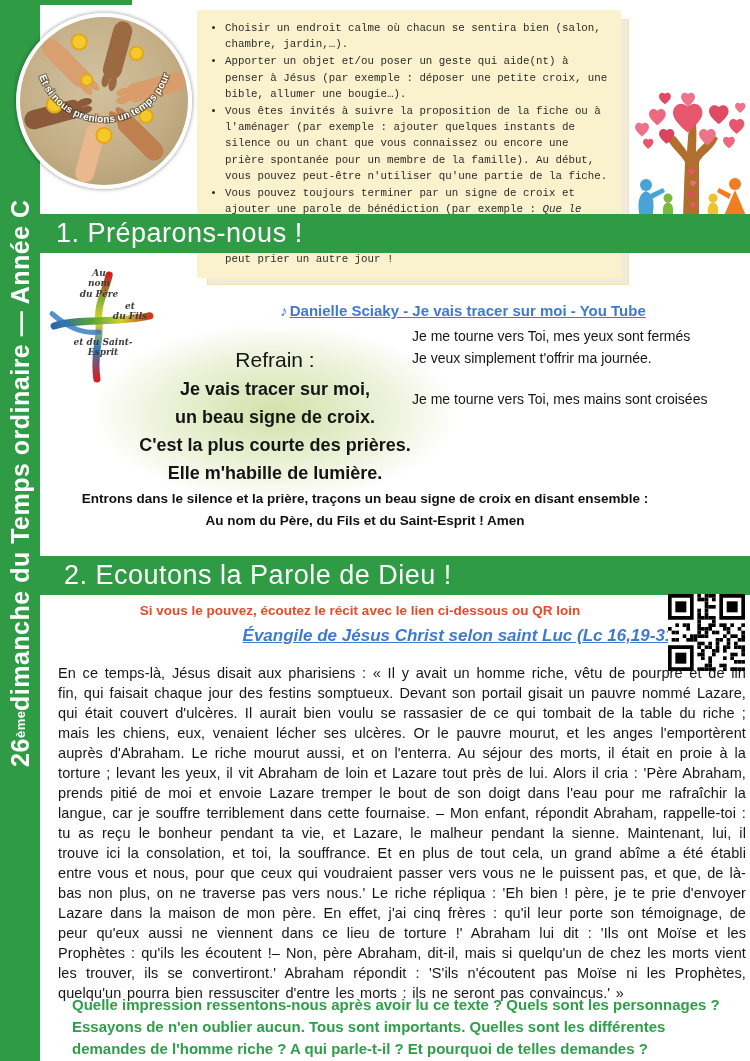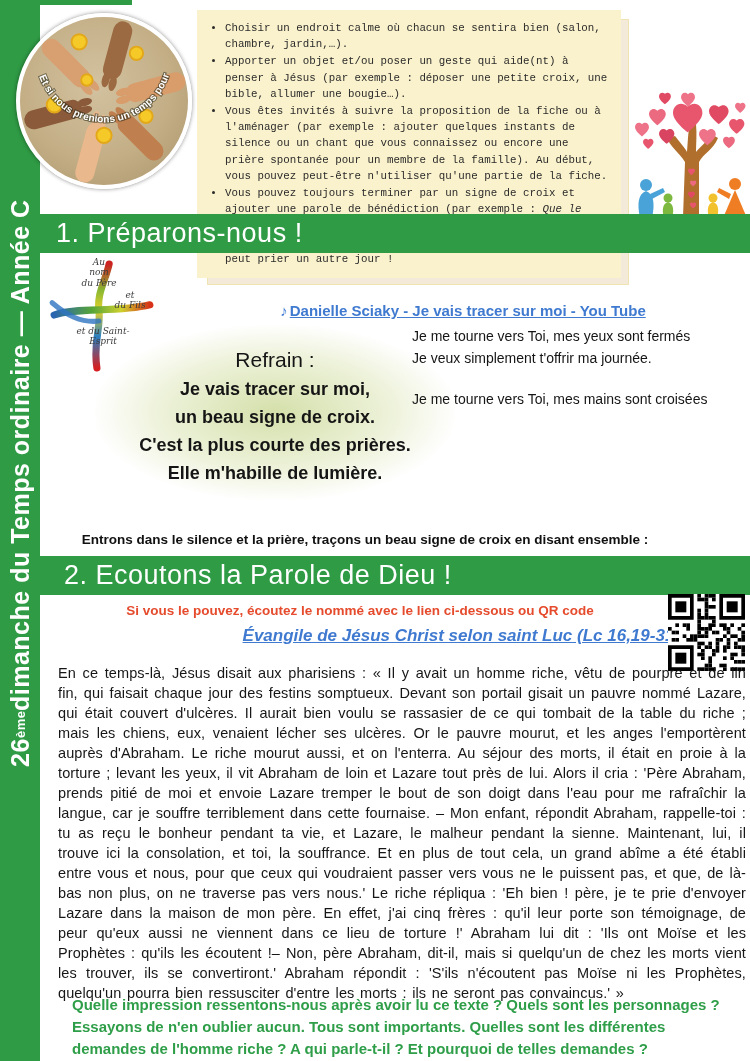--- a/index.html
+++ b/index.html
@@ -31,39 +31,39 @@
   
   .tree{position:absolute;left:633px;top:92px;width:117px;height:126px;}
 
   
   .banner{position:absolute;left:40px;width:710px;height:39px;background:#2f9b45;color:#ffffff;
     display:flex;align-items:center;font-size:27px;font-weight:400;letter-spacing:.5px;}
   .banner1{top:214px;padding-left:16px;}
   .banner2{top:556px;padding-left:24px;}
 
   
-  .cross-wrap{position:absolute;left:46px;top:260px;width:112px;height:112px;}
+  .cross-wrap{position:absolute;left:46px;top:271px;width:112px;height:112px;font-weight:bold;}
   .cross-label{position:absolute;font-family:"DejaVu Serif",serif;font-style:italic;
     font-size:9px;line-height:1.15;color:#3c3c3c;text-align:center;}
   .listen{position:absolute;left:180px;top:270px;width:566px;text-align:center;
     color:#3f7ad0;font-weight:bold;font-size:15px;line-height:1.8;}
   .listen a{color:#3f7ad0;text-decoration:underline;cursor:pointer;}
   .music-ic{font-size:15px;text-decoration:none;display:inline-block;margin-right:2px;}
 
   .glow{position:absolute;left:95px;top:325px;width:360px;height:175px;
     background:radial-gradient(ellipse at center, rgba(210,222,166,.95) 0%, rgba(222,231,186,.55) 45%, rgba(255,255,255,0) 72%);}
   .refrain{position:absolute;left:105px;top:348px;width:340px;text-align:center;color:#151515;}
   .refrain .label{font-size:21px;margin-bottom:4px;}
   .refrain .line{font-size:18px;font-weight:bold;line-height:1.55;}
 
   .verses{position:absolute;left:412px;top:326px;width:336px;color:#151515;font-size:14px;line-height:1.55;}
   .stanza{margin-bottom:20px;}
 
   .closing{position:absolute;left:55px;top:488px;width:620px;text-align:center;
-    font-size:13.5px;font-weight:bold;color:#111;line-height:1.6;margin-top:41px;}
+    font-size:13.5px;font-weight:bold;color:#111;line-height:1.6;}
 
   
   .instruction{position:absolute;left:40px;top:603px;width:640px;text-align:center;
     color:#e54b2c;font-weight:bold;font-size:13.5px;}
   .gospel-link{position:absolute;left:40px;top:626px;width:640px;text-align:right;
     color:#3f7ad0;font-size:17px;font-style:italic;font-weight:600;}
   .gospel-link a{color:#3f7ad0;text-decoration:underline;cursor:pointer;}
   .qr{position:absolute;left:668px;top:594px;width:77px;height:77px;background:#fff;cursor:pointer;}
 
   .gospel{position:absolute;left:58px;top:663px;width:688px;font-size:14.5px;line-height:1.38;
@@ -260,21 +260,21 @@
 
   <div class="closing">
     <div>Entrons dans le silence et la prière, traçons un beau signe de croix en disant ensemble :</div>
     <div>Au nom du Père, du Fils et du Saint-Esprit ! Amen</div>
   </div>
 
   <div class="banner banner2">
     <span>2. Ecoutons la Parole de Dieu !</span>
   </div>
 
-  <div class="instruction">Si vous le pouvez, écoutez le nommé avec le lien ci-dessous ou QR code</div>
+  <div class="instruction">Si vous le pouvez, écoutez le récit avec le lien ci-dessous ou QR loin</div>
   <div class="gospel-link">
     <a>Évangile de Jésus Christ selon saint Luc (Lc 16,19-31)</a>
   </div>
 
   <svg class="qr" viewBox="0 0 21 21">
     <g class="modules" fill="#000">
         <rect x="8" y="0" width="1" height="1"></rect>
         <rect x="10" y="0" width="1" height="1"></rect>
         <rect x="11" y="0" width="1" height="1"></rect>
         <rect x="12" y="0" width="1" height="1"></rect>

